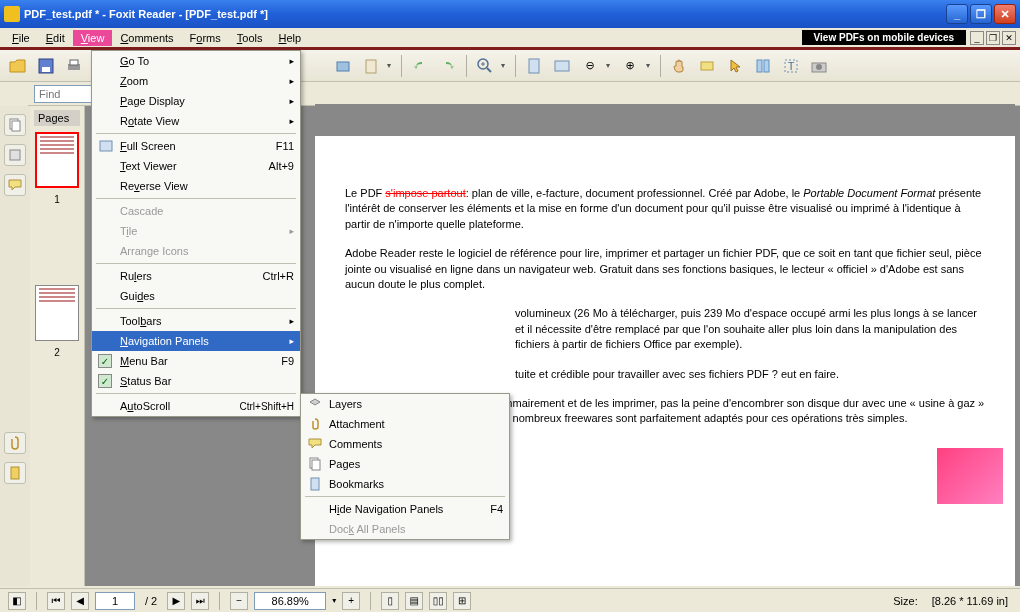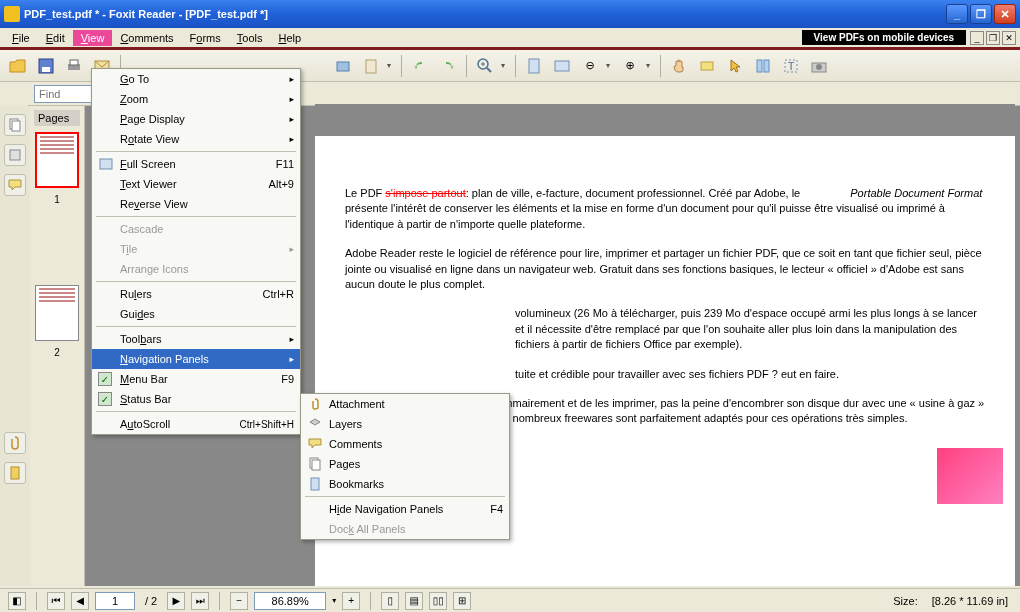--- a/index.html
+++ b/index.html
@@ -38,24 +38,24 @@
 .pages-title { font-size: 11px; padding: 2px 4px; background: #d4d0c8; }
 .thumb { width: 44px; height: 56px; background: white; border: 1px solid #888; margin: 6px auto; position: relative; }
 .thumb.sel { border: 2px solid red; }
 .thumb-ln { height: 2px; background: #c88; margin: 2px 3px; }
 .thumb-num { text-align: center; font-size: 10px; }
 
 .content { flex: 1; background: #888; position: relative; overflow: hidden; }
 .page { position: absolute; left: 230px; top: 30px; width: 700px; height: 450px; background: white; padding: 50px 30px 20px 30px; font-family: 'Times New Roman', serif; font-size: 13px; line-height: 1.4; }
 .para { margin-bottom: 14px; }
 .strike { color: red; text-decoration: line-through; }
-.italic { font-style: italic; margin-left: 47px; }
+.italic { font-style: italic; }
 .eye-img { position: absolute; right: 10px; bottom: 80px; width: 70px; height: 60px; background: linear-gradient(135deg, #ff4080, #ff80c0); border: 2px solid #fff; }
 
-.dropdown { position: absolute; left: 91px; top: 68px; width: 210px; background: #f8f8f5; border: 1px solid #9a9a8a; box-shadow: 2px 2px 4px rgba(0,0,0,0.3); z-index: 100; }
+.dropdown { position: absolute; left: 91px; top: 50px; width: 210px; background: #f8f8f5; border: 1px solid #9a9a8a; box-shadow: 2px 2px 4px rgba(0,0,0,0.3); z-index: 100; }
 .dd-item { display: flex; align-items: center; padding: 3px 6px 3px 28px; cursor: pointer; position: relative; min-height: 20px; }
 .dd-item.hl { background: #316ac5; color: white; }
 .dd-item.disabled { color: #999; }
 .dd-item .shortcut { margin-left: auto; padding-left: 20px; }
 .dd-item .arrow { margin-left: auto; font-size: 9px; }
 .dd-sep { height: 1px; background: #c0c0b0; margin: 2px 4px; }
 .dd-check { position: absolute; left: 6px; width: 14px; height: 14px; border: 1px solid #888; background: #d0e8d0; display: flex; align-items: center; justify-content: center; font-size: 10px; color: #060; }
 .dd-icon { position: absolute; left: 6px; width: 16px; height: 16px; display: flex; align-items: center; justify-content: center; }
 
 .submenu { position: absolute; left: 300px; top: 393px; width: 210px; background: #f8f8f5; border: 1px solid #9a9a8a; box-shadow: 2px 2px 4px rgba(0,0,0,0.3); z-index: 101; }
@@ -357,33 +357,33 @@
   <div class="dd-sep"></div>
   <div class="dd-item">
       <span>A<span class="u">u</span>toScroll</span>
       <span class="shortcut" style="font-size:10px">Ctrl+Shift+H</span>
     </div>
 </div>
 
 <div class="submenu">
   <div class="dd-item">
       <span class="dd-icon">
+        <svg width="14" height="14">
+          <path d="M7 2 L12 5 L7 8 L2 5 Z" fill="#d0d0d0" stroke="#888"></path>
+        </svg>
+      </span>
+      <span>Layers</span>
+    </div>
+  <div class="dd-item">
+      <span class="dd-icon">
         <svg width="12" height="14">
           <path d="M6 2 Q9 2 9 5 L9 10 Q9 12 6 12 Q4 12 4 10 L4 4" fill="none" stroke="#c09030" stroke-width="1.5"></path>
         </svg>
       </span>
       <span>Attachment</span>
-    </div>
-  <div class="dd-item">
-      <span class="dd-icon">
-        <svg width="14" height="14">
-          <path d="M7 2 L12 5 L7 8 L2 5 Z" fill="#d0d0d0" stroke="#888"></path>
-        </svg>
-      </span>
-      <span>Layers</span>
     </div>
   <div class="dd-item">
       <span class="dd-icon">
         <svg width="14" height="12">
           <path d="M1 1 L13 1 L13 7 L7 7 L4 10 L4 7 L1 7 Z" fill="#f0e080" stroke="#b09040"></path>
         </svg>
       </span>
       <span>Comments</span>
     </div>
   <div class="dd-item">

